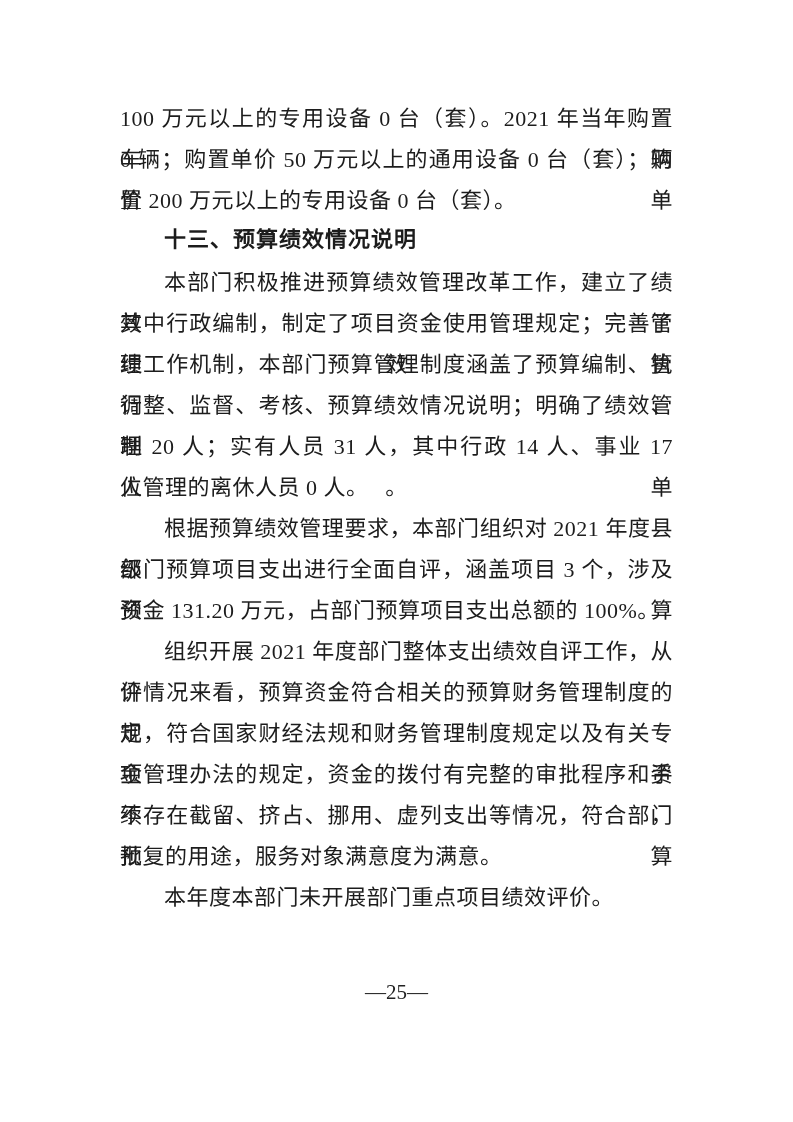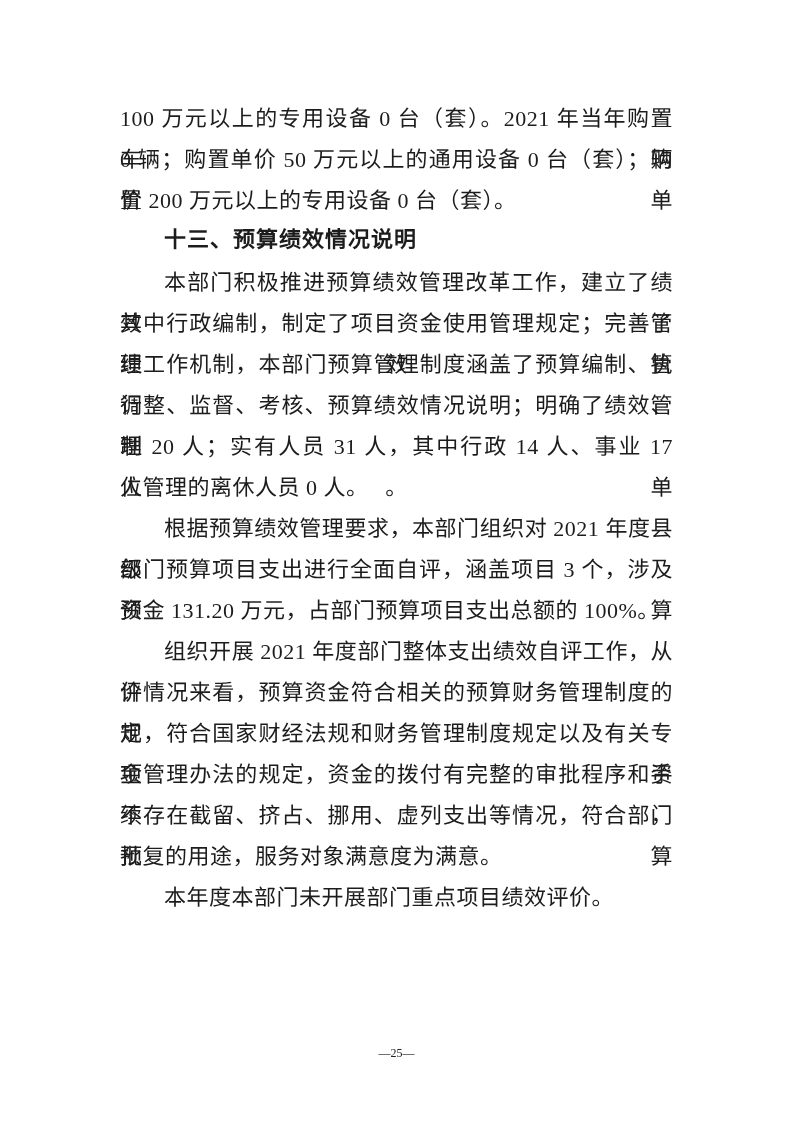--- a/index.html
+++ b/index.html
@@ -40,24 +40,24 @@
     text-indent: 44px;
   }
   .heading .line {
     font-family: Liberation Mono, monospace;
     font-weight: 700;
     letter-spacing: 1px;
   }
   .footer {
     position: absolute;
     left: 0;
-    top: 1041px;
+    top: 980px;
     width: 100%;
     text-align: center;
-    font-size: 12px;
+    font-size: 21px;
     line-height: 24px;
     color: #222222;
   }
 </style>
 </head>
 <body>
 
 <div class="page">
   <div class="content" id="content">
       <div class="block paragraph">

